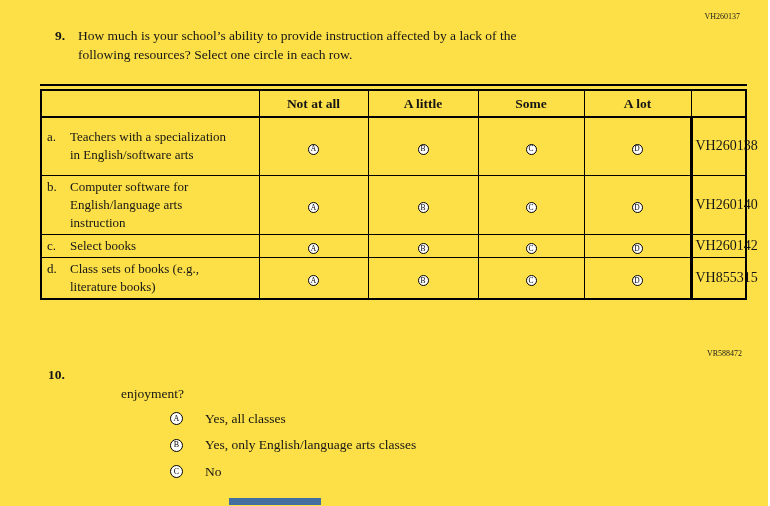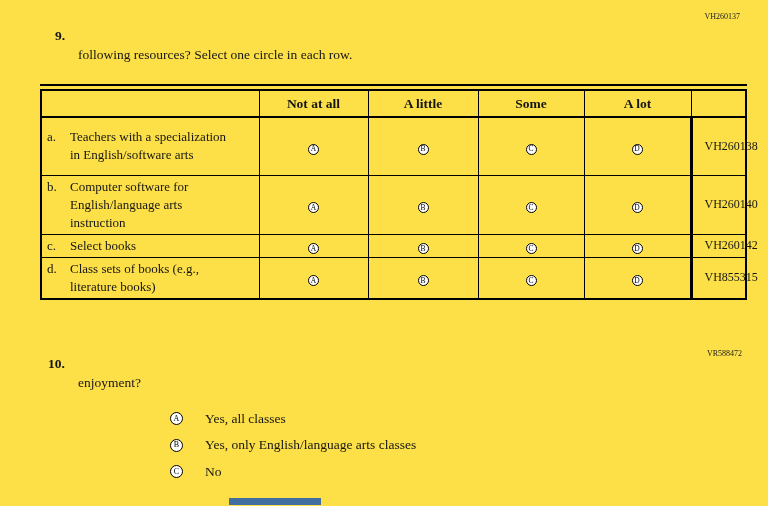--- a/index.html
+++ b/index.html
@@ -26,21 +26,21 @@
   #q9-code { top: 12px; right: 28px; }
   #q10-code { top: 349px; right: 26px; }
 
   .question {
     position: absolute;
     display: flex;
     font-size: 13.5px;
     line-height: 18.5px;
   }
   #q9 { top: 27px; left: 55px; }
-  #q10 { top: 355px; left: 48px; }
+  #q10 { top: 366px; left: 48px; gap: 43px; }
   .qnum {
     font-weight: bold;
     flex: 0 0 auto;
   }
   #q9 .qnum { width: 23px; }
   #q10 .qnum { width: 30px; }
   .qtext { max-width: 570px; }
   .bold { font-weight: normal; }
 
   
@@ -76,22 +76,22 @@
     padding: 2px 4px 2px 5px;
     font-size: 13px;
     line-height: 18px;
   }
   .desc-in { display: flex; align-items: flex-start; }
   .ltr { flex: 0 0 23px; }
   .txt { max-width: 158px; display: inline-block; }
   td.opt { text-align: center; }
   td.codecell {
     border-left: 3px solid #000;
-    font-size: 12px;
-    padding-left: 12px;
+    font-size: 14px;
+    padding-left: 3px;
     white-space: nowrap;
   }
   tbody tr:nth-child(1) { height: 58px; }
   tbody tr:nth-child(2) { height: 57px; }
   tbody tr:nth-child(3) { height: 23px; }
   tbody tr:nth-child(4) { height: 35px; }
 
   
   .circle {
     display: inline-flex;
@@ -141,21 +141,21 @@
 </style>
 </head>
 <body>
 
 <div id="page">
 
   <div id="q9-code" class="ref-code">VH260137</div>
 
   <div id="q9" class="question">
     <span class="qnum">9.</span>
-    <span class="qtext"><br>
+    <span class="qtext"><span>How much is your school’s ability to provide instruction affected by a lack of the</span><br>
       <span>following resources? Select </span><span class="bold">one</span><span> circle in each row.</span>
     </span>
   </div>
 
   <div id="table-wrap">
     <table>
       <colgroup>
         <col style="width:218px">
         <col style="width:109px">
         <col style="width:110px">

